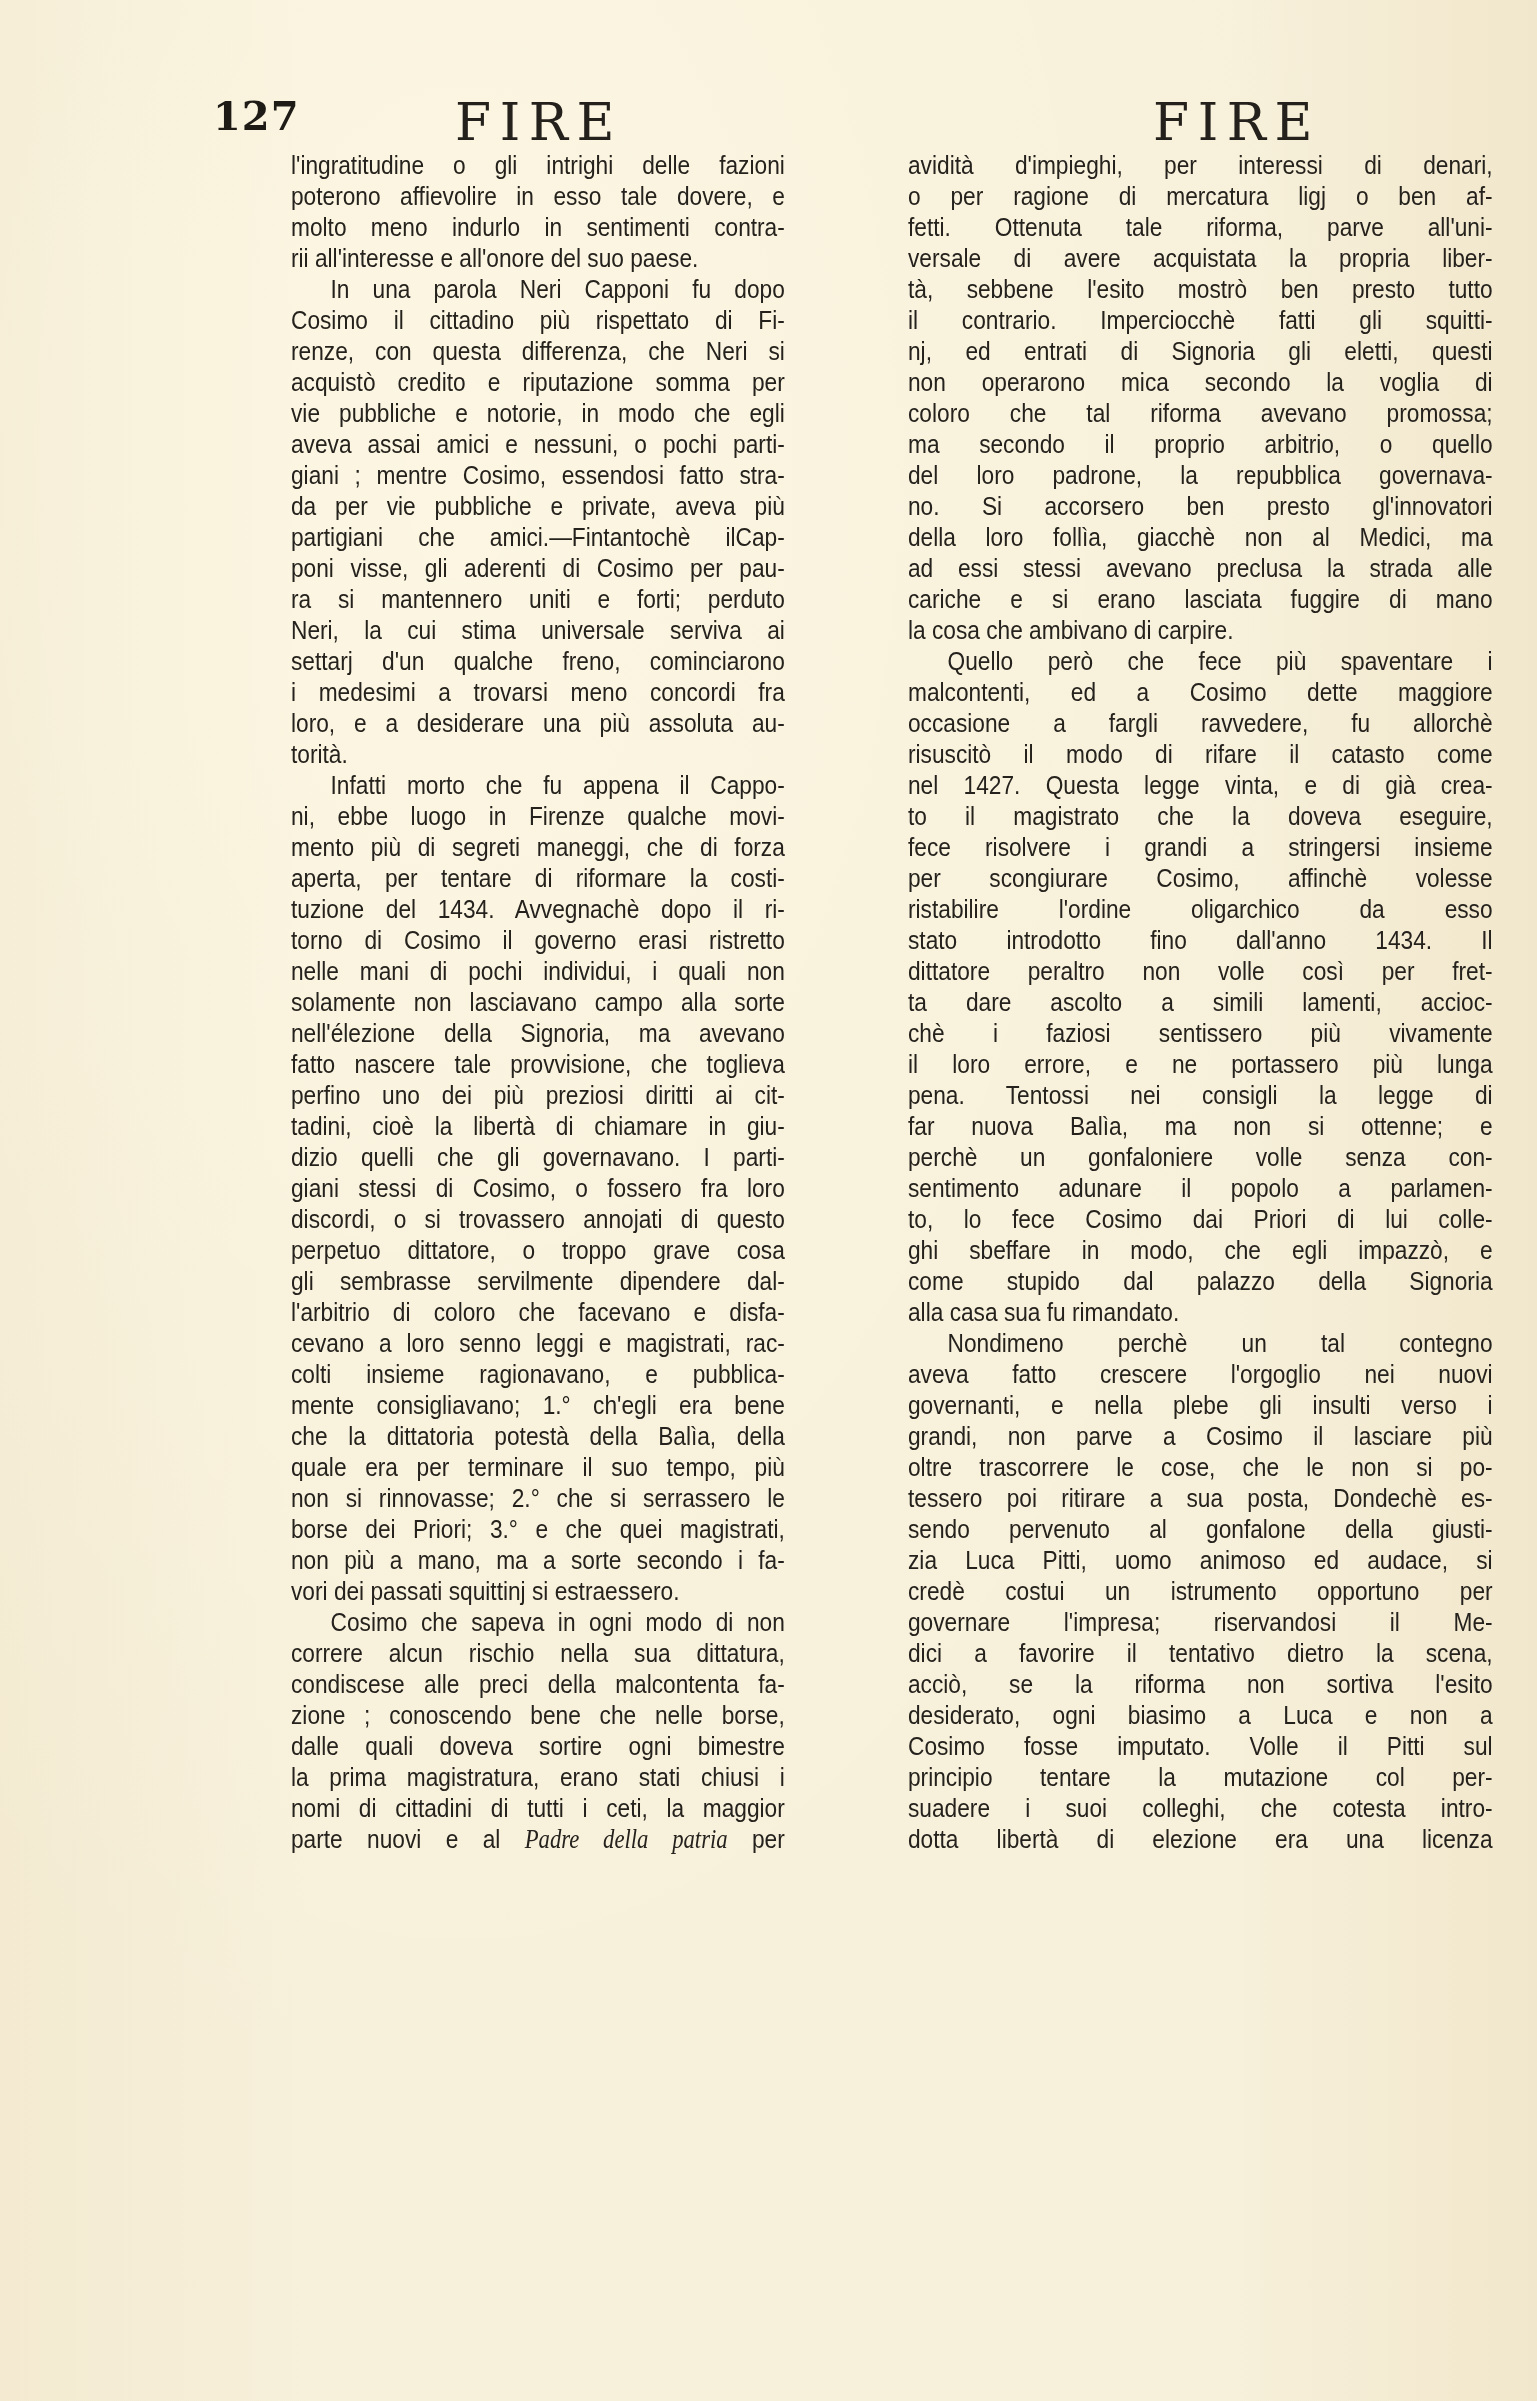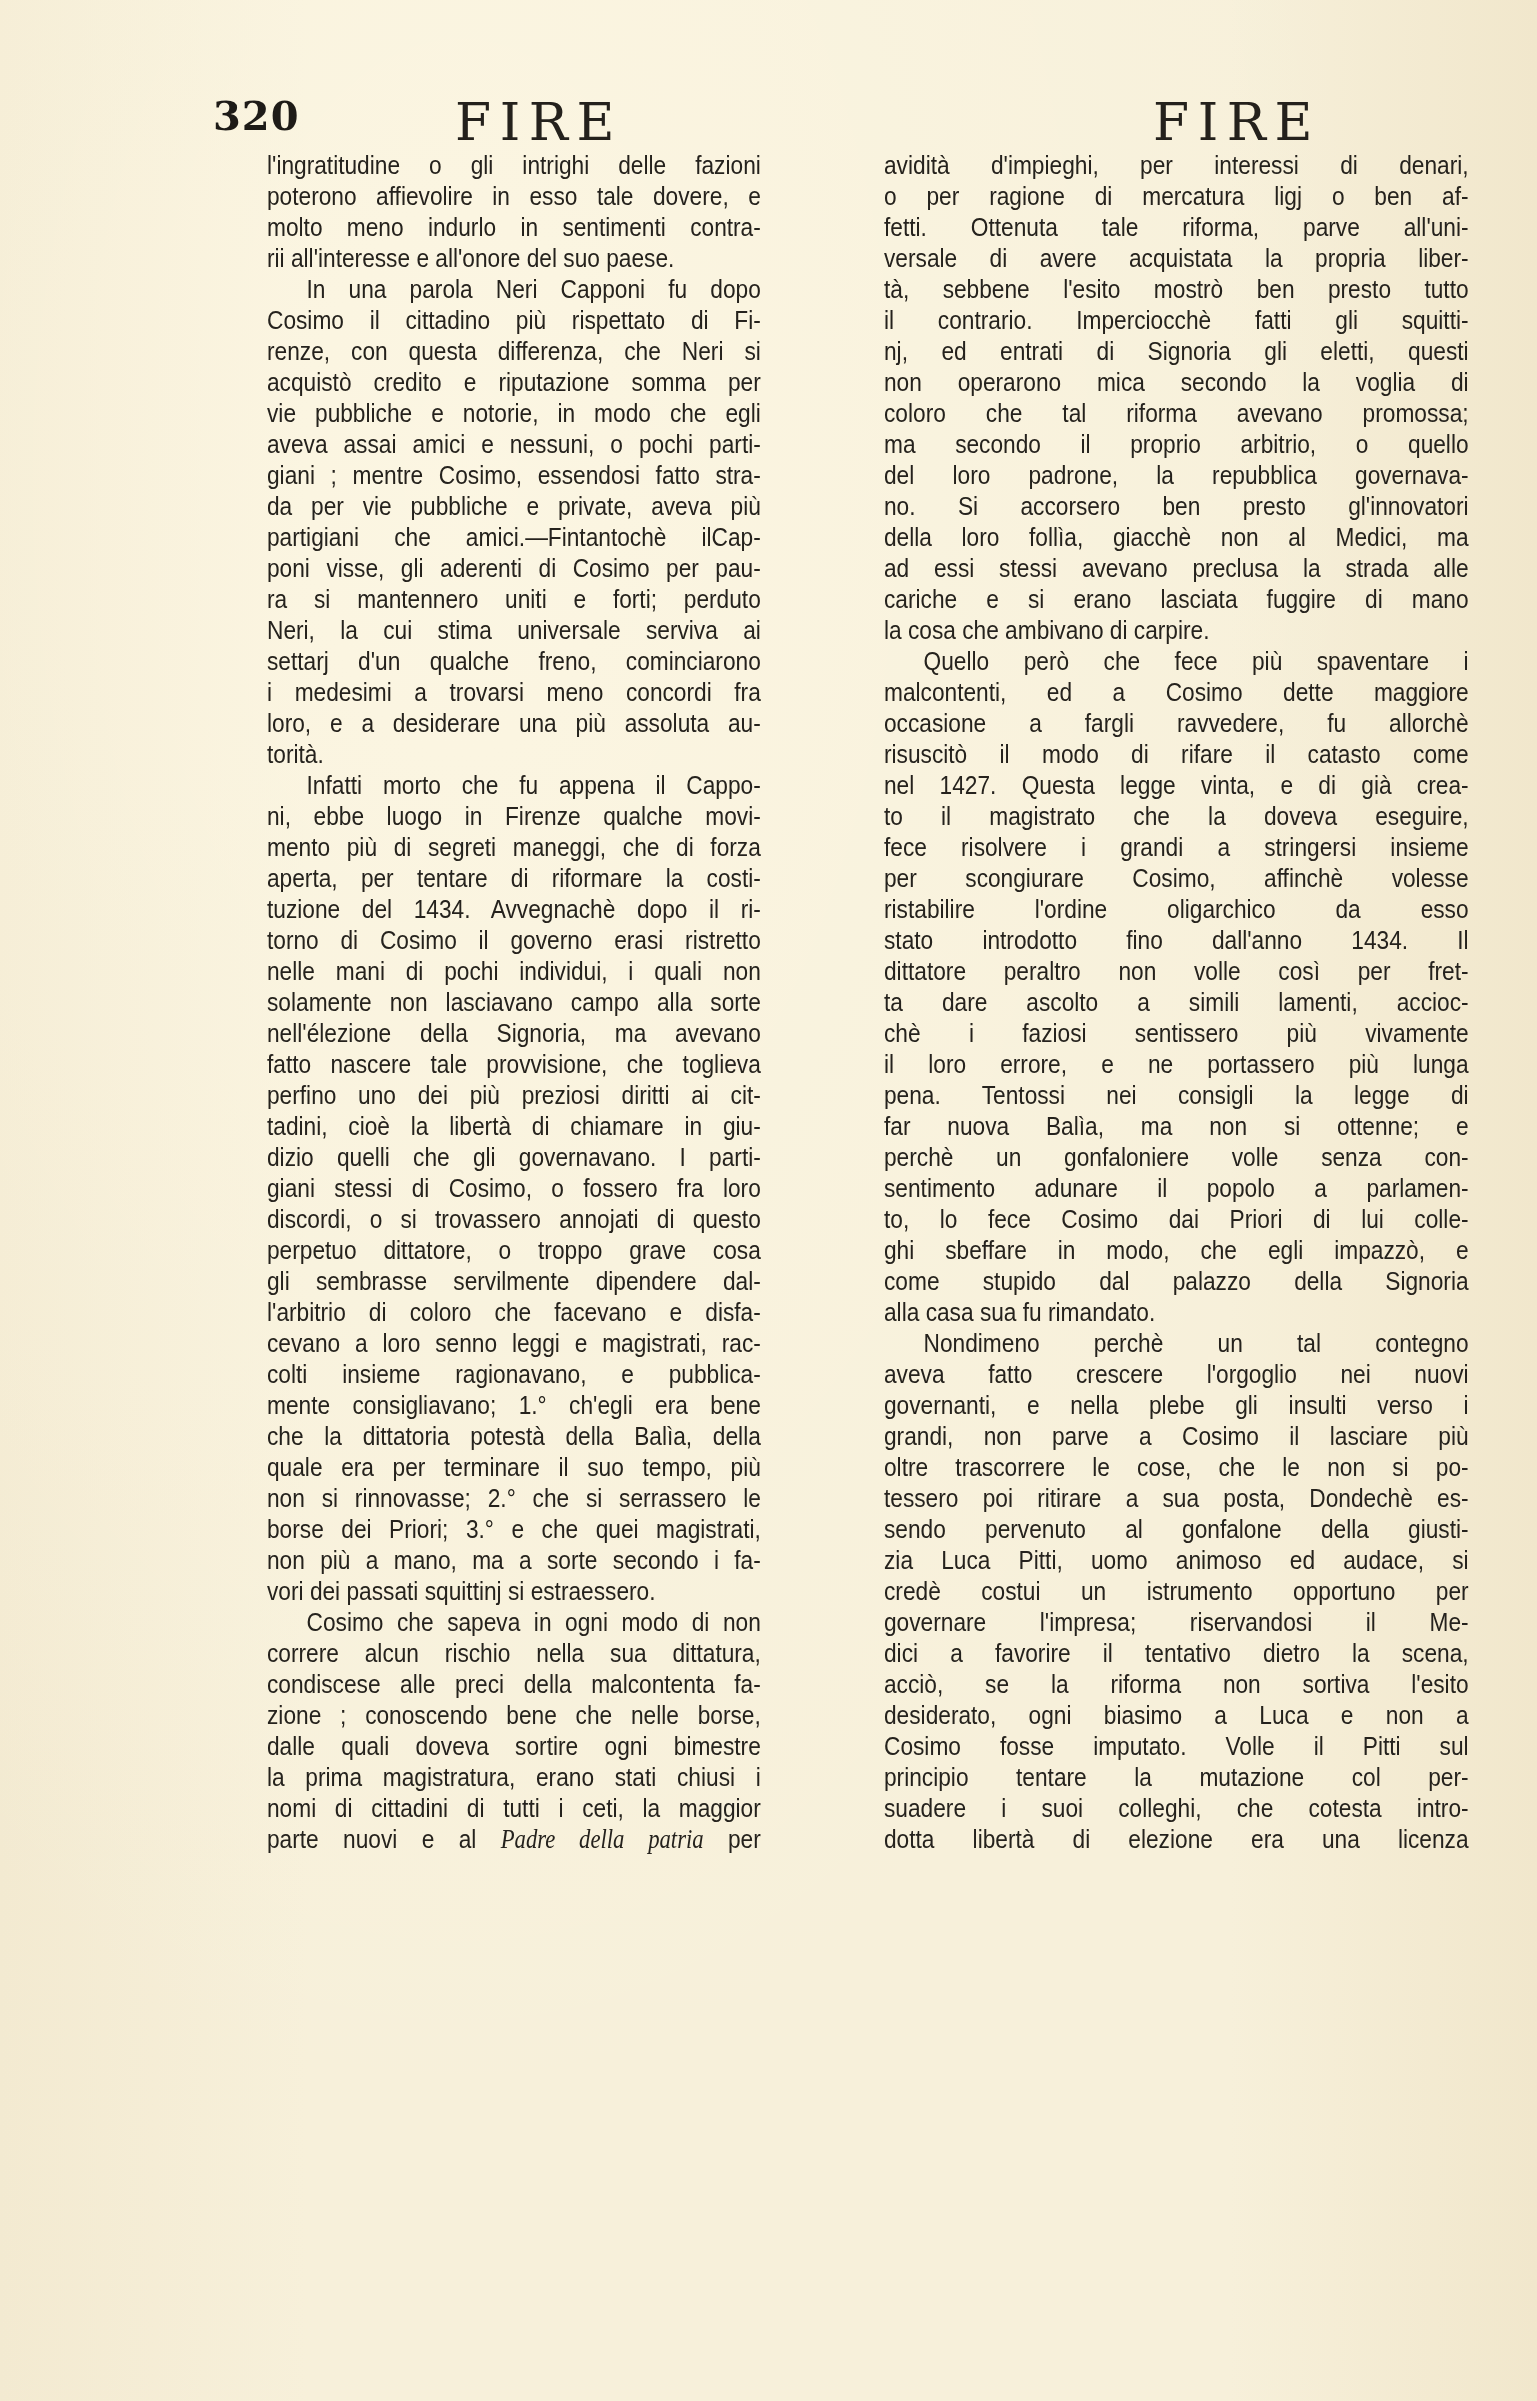--- a/index.html
+++ b/index.html
@@ -50,20 +50,21 @@
     .running-head.left { left: 242px; }
     .running-head.right { left: 940px; }
 
     .column {
       position: absolute;
       top: 150px;
       font-family: "Liberation Sans", sans-serif;
       font-size: 26.4px;
       line-height: 31px;
       color: #25221d;
+      margin-left: 24px;
     }
     .column.left { left: 267px; width: 495px; }
     .column.right { left: 884px; width: 586px; }
 
     .line {
       display: block;
       white-space: nowrap;
       text-align: justify;
       text-align-last: justify;
       height: 31px;
@@ -83,21 +84,21 @@
       font-family: "Liberation Serif", serif;
       font-style: italic;
     }
   </style>
 </head>
 <body>
 
 <div class="page">
 
   <div class="header">
-    <span class="page-number">320</span>
+    <span class="page-number">127</span>
     <span class="running-head left">FIRE</span>
     <span class="running-head right">FIRE</span>
   </div>
 
   <div class="column left" id="left-col">
       <span class="line">l'ingratitudine o gli intrighi delle fazioni</span>
       <span class="line">poterono affievolire in esso tale dovere, e</span>
       <span class="line">molto meno indurlo in sentimenti contra-</span>
       <span class="line last">rii all'interesse e all'onore del suo paese.</span>
       <span class="line indent">In una parola Neri Capponi fu dopo</span>

